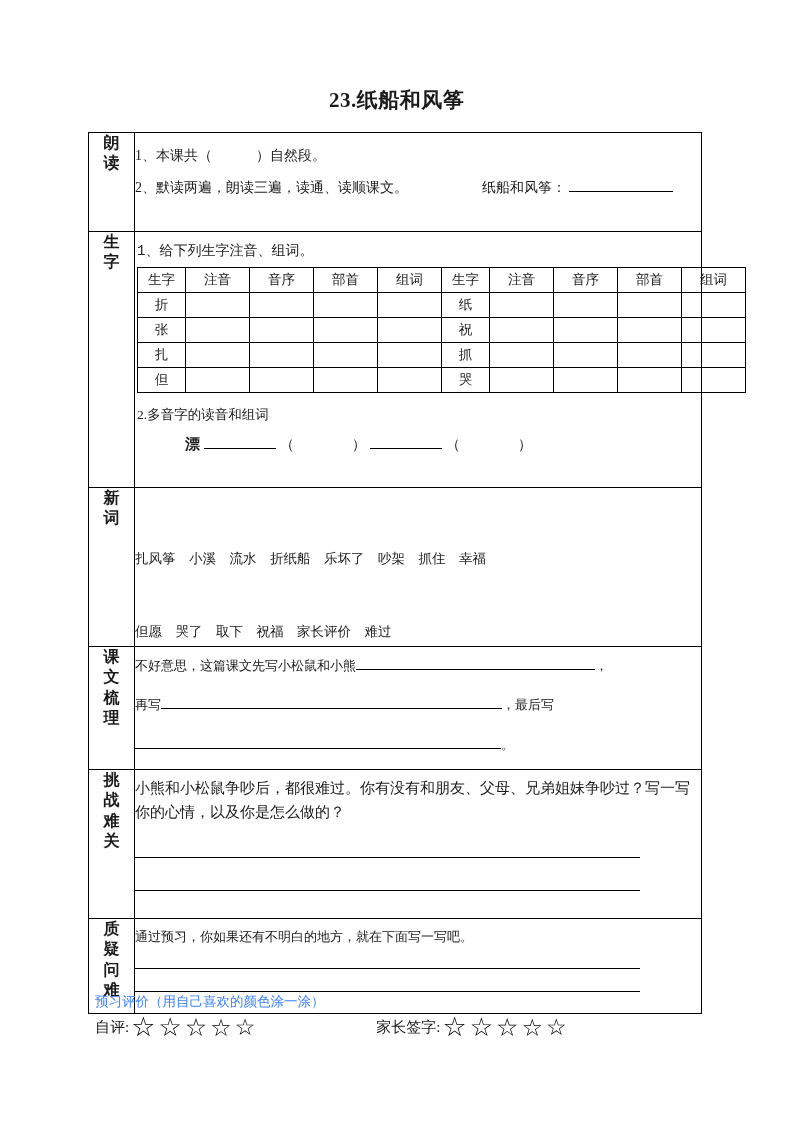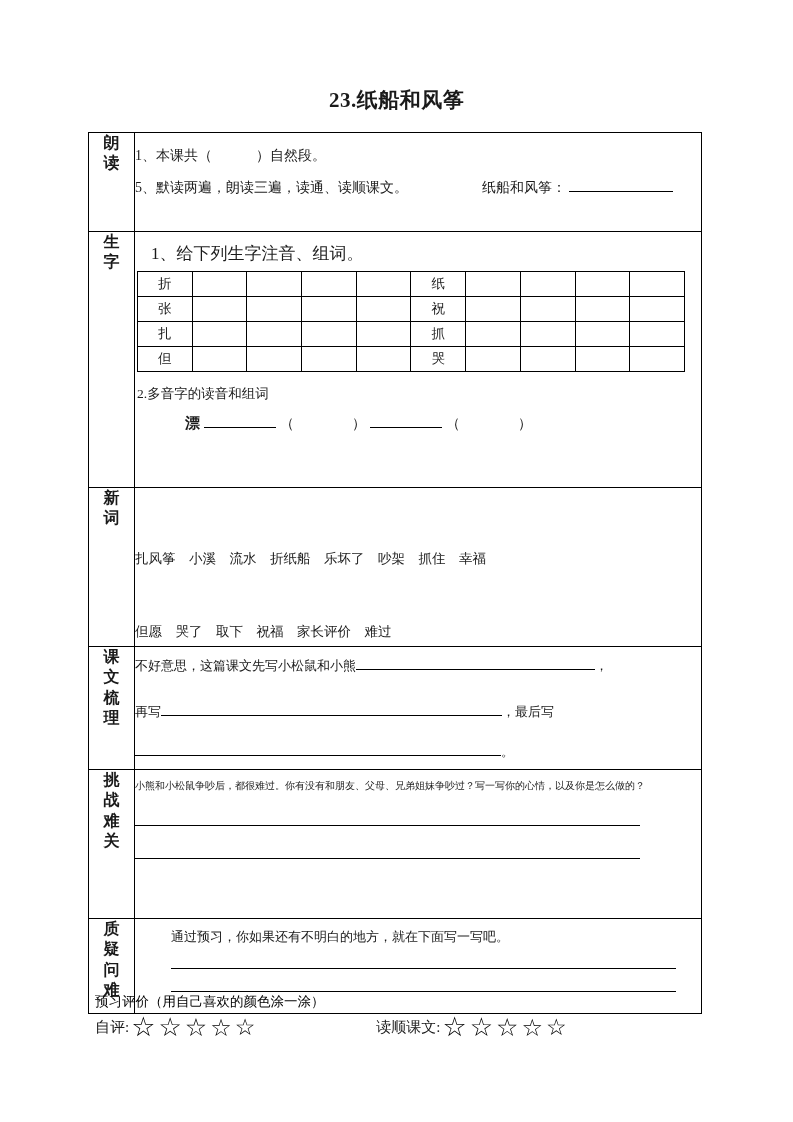--- a/index.html
+++ b/index.html
@@ -87,21 +87,21 @@
     display: inline-block;
     width: 104px;
     border-bottom: 1.4px solid #000;
     height: 0.85em;
     margin-left: 3px;
   }
   .paren-gap { display: inline-block; width: 44px; }
 
   
   .row-chars .body-cell { height: 246px; padding-top: 9px; }
-  .chars-q1 { font-size: 17px; margin: 0 0 4px 16px; }
+  .chars-q1 { font-size: 14px; margin: 0 0 4px 2px; font-family: Liberation Mono, monospace; }
   .inner-table {
     border-collapse: collapse;
     table-layout: fixed;
     width: 548px;
     margin: 0 0 0 2px;
   }
   .inner-table td {
     border: 1px solid #000;
     height: 24px;
     text-align: center;
@@ -133,56 +133,56 @@
   .words-line {
     font-size: 13.5px;
     line-height: 1.95;
     white-space: pre;
     margin-top: 47px;
   }
 
   
   .row-outline .body-cell { height: 113px; padding-top: 9px; }
   .out-l1 { font-size: 13px; display: flex; align-items: baseline; }
-  .out-l2 { font-size: 13px; margin-top: 26px; display: flex; align-items: baseline; }
+  .out-l2 { font-size: 13px; margin-top: 19px; display: flex; align-items: baseline; }
   .out-l3 { font-size: 13px; margin-top: 20px; display: flex; align-items: baseline; }
   .ul-o1 { display:inline-block; width: 239px; border-bottom: 1.2px solid #000; height: 0.85em; }
   .ul-o2 { display:inline-block; width: 341px; border-bottom: 1.2px solid #000; height: 0.85em; }
   .ul-o3 { display:inline-block; width: 366px; border-bottom: 1.2px solid #000; height: 0.85em; }
 
   
   .row-challenge .body-cell { height: 140px; padding-top: 8px; }
-  .ch-text { font-size: 10px; line-height: 1.6; }
+  .ch-text { font-size: 15px; line-height: 1.6; font-family: Liberation Mono, monospace; }
   .ch-rule {
     width: 505px;
     border-bottom: 1.2px solid #000;
     height: 0;
     margin-top: 31px;
   }
   .ch-rule.second { margin-top: 32px; }
 
   
-  .row-question .body-cell { height: 86px; padding-top: 8px; padding-left: 36px; }
+  .row-question .body-cell { height: 86px; padding-top: 8px; }
   .q-text { font-size: 13px; line-height: 1.6; }
   .q-rule {
     width: 505px;
     border-bottom: 1.2px solid #000;
     height: 0;
     margin-top: 21px;
   }
   .q-rule.second { margin-top: 22px; }
 
   
   .eval {
     position: absolute;
     left: 95px;
     top: 993px;
     width: 620px;
   }
-  .eval-title { font-size: 13.5px; color: #000000; }
+  .eval-title { font-size: 13.5px; color: #3b82f6; }
   .eval-row {
     margin-top: 3px;
     display: flex;
     align-items: center;
     font-size: 15px;
     text-align: center;
   }
   .eval-block { display: flex; align-items: center; }
   .eval-block.parent { margin-left: 118px; }
   .eval-label { white-space: nowrap; }
@@ -214,40 +214,52 @@
           <span class="vlabel">
             <span>朗</span>
             <span>读</span>
           </span>
         </td>
         <td class="body-cell">
           <div class="read-line1">
             <span>1、本课共（</span><span class="paren-gap"></span><span>）自然段。</span>
           </div>
           <div class="read-line2">
-            <span>5、默读两遍，朗读三遍，读通、读顺课文。</span>
+            <span>2、默读两遍，朗读三遍，读通、读顺课文。</span>
             <span class="sign">
               <span>纸船和风筝：</span><span class="ul-sign"></span>
             </span>
           </div>
         </td>
       </tr>
 
       <tr class="row-chars">
         <td class="label-cell">
           <span class="vlabel">
             <span>生</span>
             <span>字</span>
           </span>
         </td>
         <td class="body-cell">
           <div class="chars-q1">1、给下列生字注音、组词。</div>
 
           <table class="inner-table">
             <tbody>
+              <tr>
+                <td class="c-narrow">生字</td>
+                <td class="c-wide">注音</td>
+                <td class="c-wide">音序</td>
+                <td class="c-wide">部首</td>
+                <td class="c-wide">组词</td>
+                <td class="c-narrow">生字</td>
+                <td class="c-wide">注音</td>
+                <td class="c-wide">音序</td>
+                <td class="c-wide">部首</td>
+                <td class="c-wide">组词</td>
+              </tr>
               <tr>
                 <td>折</td>
                 <td></td>
                 <td></td>
                 <td></td>
                 <td></td>
                 <td>纸</td>
                 <td></td>
                 <td></td>
                 <td></td>
@@ -390,21 +402,21 @@
         <span class="eval-label">自评:</span>
         <span class="stars">
           <span class="st s0">☆</span>
           <span class="st s1">☆</span>
           <span class="st s2">☆</span>
           <span class="st s3">☆</span>
           <span class="st s4">☆</span>
         </span>
       </div>
       <div class="eval-block parent">
-        <span class="eval-label">读顺课文:</span>
+        <span class="eval-label">家长签字:</span>
         <span class="stars">
           <span class="st s0">☆</span>
           <span class="st s1">☆</span>
           <span class="st s2">☆</span>
           <span class="st s3">☆</span>
           <span class="st s4">☆</span>
         </span>
       </div>
     </div>
   </div>

